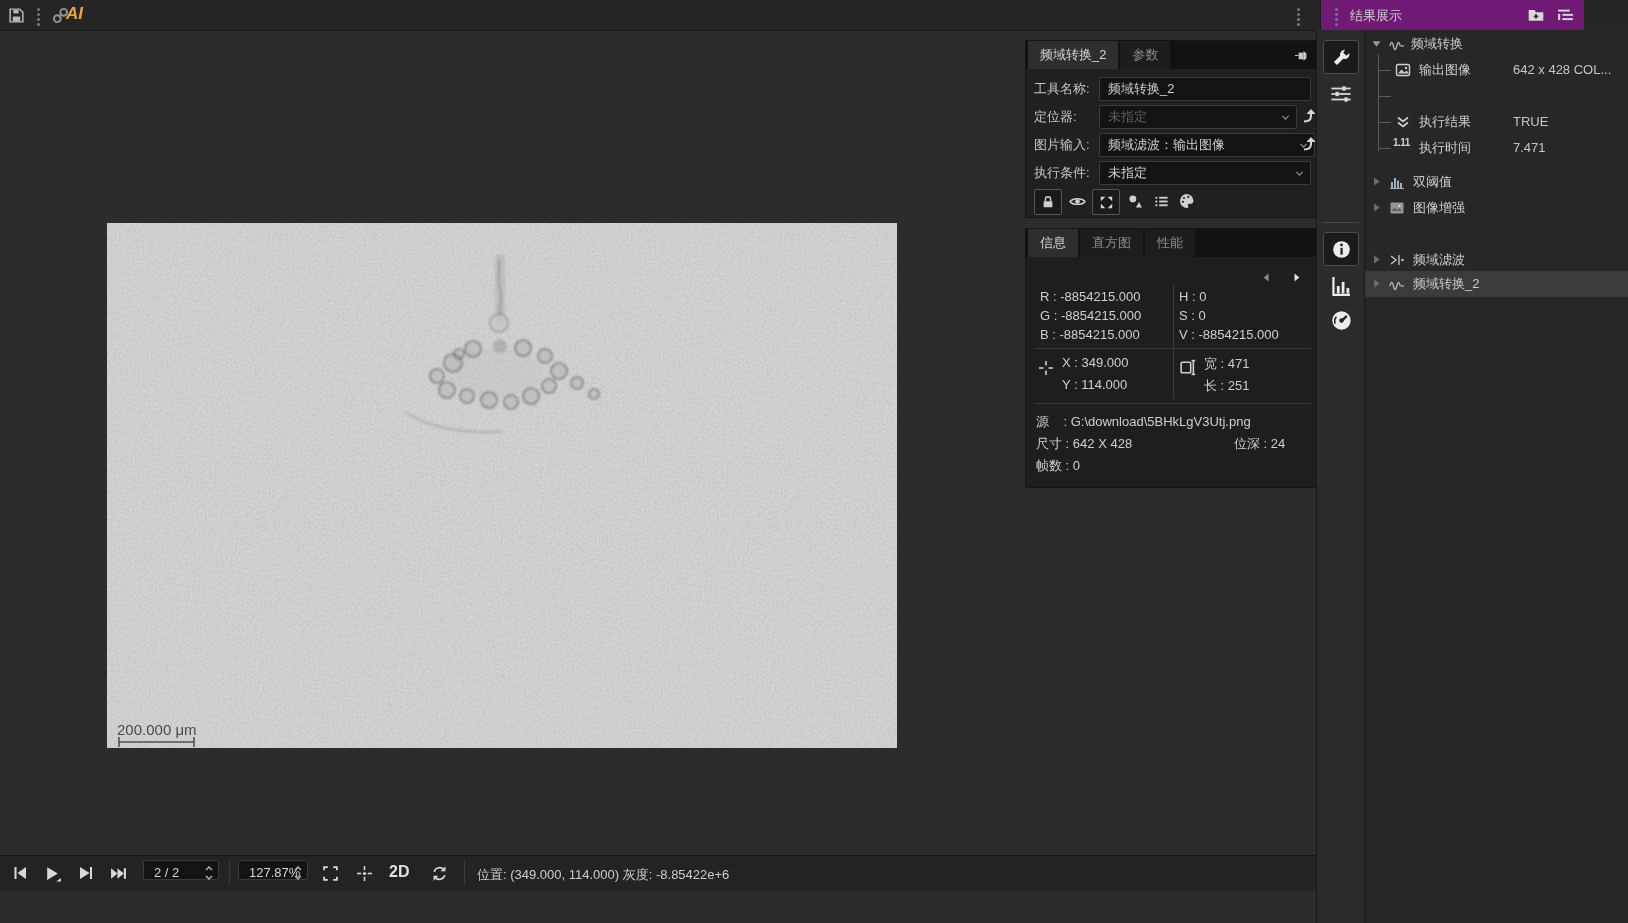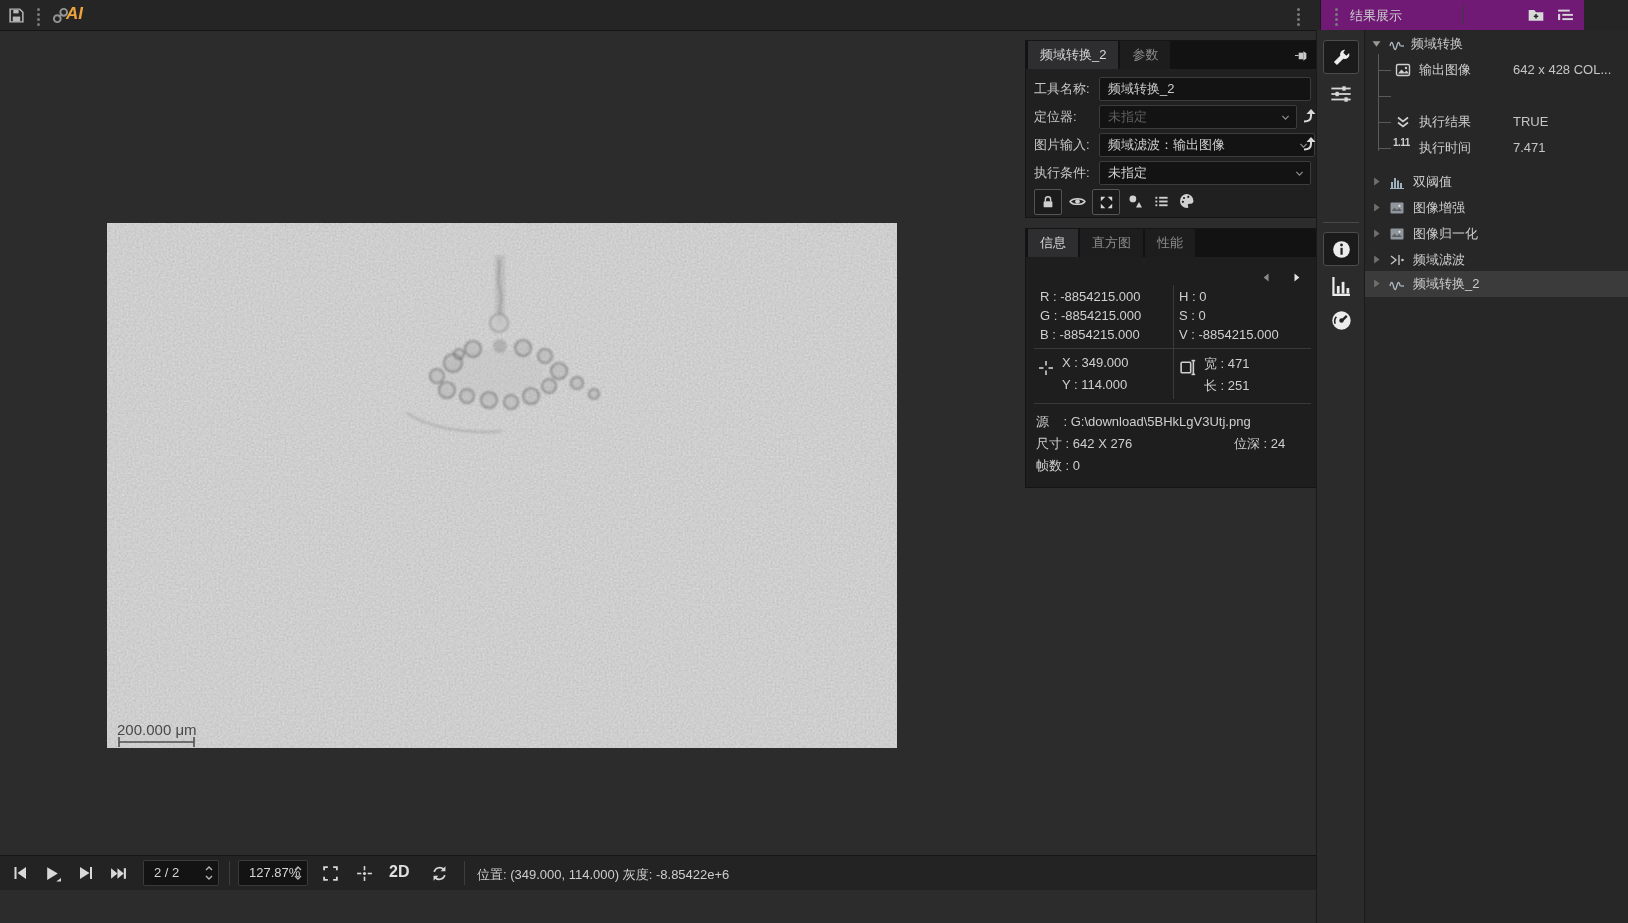--- a/index.html
+++ b/index.html
@@ -47,21 +47,21 @@
   .tlabel{position:absolute;font-size:13px;color:#cdcdcd;line-height:26px;}
   .tvalue{position:absolute;left:148px;font-size:13px;color:#c6c6c6;line-height:26px;}
   .caret{position:absolute;left:6px;top:7px;}
   .ticon{position:absolute;top:5px;}
   .t111{font-size:10px;font-weight:bold;color:#cfcfcf;letter-spacing:-0.5px;line-height:16px;}
   .connector{position:absolute;left:13px;width:1px;background:#5a5a5c;}
   .stub{position:absolute;left:13px;width:13px;height:1px;background:#5a5a5c;}
   
   .bottombar{left:0;top:855px;width:1316px;height:35px;background:#232324;border-top:1px solid #151516;box-sizing:border-box;}
   .bb-ic{position:absolute;top:9px;width:18px;height:16px;cursor:pointer;}
-  .spin{position:absolute;top:4px;height:26px;background:#131314;border:1px solid #3a3a3c;border-radius:2px;box-sizing:border-box;
+  .spin{position:absolute;top:4px;height:20px;background:#131314;border:1px solid #3a3a3c;border-radius:2px;box-sizing:border-box;
         font-size:13px;color:#d5d5d5;line-height:24px;padding:0 18px 0 10px;}
   .spin .arr{position:absolute;right:4px;top:3px;}
   .vsep{position:absolute;top:5px;width:1px;height:24px;background:#3d3d3f;}
   .status{position:absolute;top:10px;font-size:13px;color:#cdcdcd;white-space:pre;}
   .mode2d{position:absolute;top:7px;font-size:16px;font-weight:bold;color:#e0e0e0;cursor:pointer;}
   svg{display:block;}
 </style>
 </head>
 <body>
 
@@ -329,21 +329,21 @@
         <line x1="11.8" y1="1.5" x2="15.2" y2="1.5"></line>
         <line x1="11.8" y1="14.5" x2="15.2" y2="14.5"></line>
       </svg>
   </span>
   <span class="kv" style="left:178px;top:126px">宽 : 471</span>
   <span class="kv" style="left:178px;top:148px">长 : 251</span>
 
   <span class="divh" style="left:8px;top:174px;width:277px"></span>
 
   <span class="kv" style="left:10px;top:184px">源    : G:\download\5BHkLgV3Utj.png</span>
-  <span class="kv" style="left:10px;top:206px">尺寸 : 642 X 276</span>
+  <span class="kv" style="left:10px;top:206px">尺寸 : 642 X 428</span>
   <span class="kv" style="left:208px;top:206px">位深 : 24</span>
   <span class="kv" style="left:10px;top:228px">帧数 : 0</span>
 </div>
 
 <div class="abs strip">
   <span class="stripbtn" style="top:10px">
     <svg width="19" height="19" viewBox="0 0 16 16">
         <path d="M11 1.5a4 4 0 0 0-4.1 5L1.6 11.8l2.6 2.6 5.3-5.3a4 4 0 0 0 5-4.9l-2.4 2.4-2.6-2.6z" fill="#ececec"></path>
       </svg>
   </span>
@@ -465,35 +465,20 @@
     <span class="ticon" style="left:24px">
         <svg width="16" height="16" viewBox="0 0 16 16">
           <rect x="1.5" y="2.5" width="13" height="11" rx="1" fill="#8f969c"></rect>
           <path d="M2.5 11l3-3.5 2.5 2.5 2-2 3 3z" fill="#5c6призна166" opacity="0.001"></path>
           <path d="M2.5 11l3-3.5 2.5 2.5 2-2 3 3z" fill="#5c6166"></path>
           <circle cx="10.5" cy="5.8" r="1.1" fill="#e8e8e8"></circle>
         </svg>
       </span>
     <span class="tlabel" style="left:48px">图像增强</span>
   </div>
-  <div class="trow" style="top:191px">
-    <span class="caret">
-        <svg width="11" height="11" viewBox="0 0 14 14">
-          <path d="M4 2v10l7-5z" fill="#6f6f6f"></path>
-        </svg>
-      </span>
-    <span class="ticon" style="left:24px">
-        <svg width="16" height="16" viewBox="0 0 16 16">
-          <rect x="1.5" y="2.5" width="13" height="11" rx="1" fill="#8f969c"></rect>
-          <path d="M2.5 11l3-3.5 2.5 2.5 2-2 3 3z" fill="#5c6166"></path>
-          <circle cx="10.5" cy="5.8" r="1.1" fill="#e8e8e8"></circle>
-        </svg>
-      </span>
-    <span class="tlabel" style="left:48px">图像归一化</span>
-  </div>
   <div class="trow" style="top:217px">
     <span class="caret">
         <svg width="11" height="11" viewBox="0 0 14 14">
           <path d="M4 2v10l7-5z" fill="#6f6f6f"></path>
         </svg>
       </span>
     <span class="ticon" style="left:24px">
         <svg width="16" height="16" viewBox="0 0 16 16">
           <path d="M2 4l5 4-5 4" fill="none" stroke="#c4c4c4" stroke-width="1.4"></path>
           <line x1="10" y1="3" x2="10" y2="13" stroke="#c4c4c4" stroke-width="1.4"></line>

